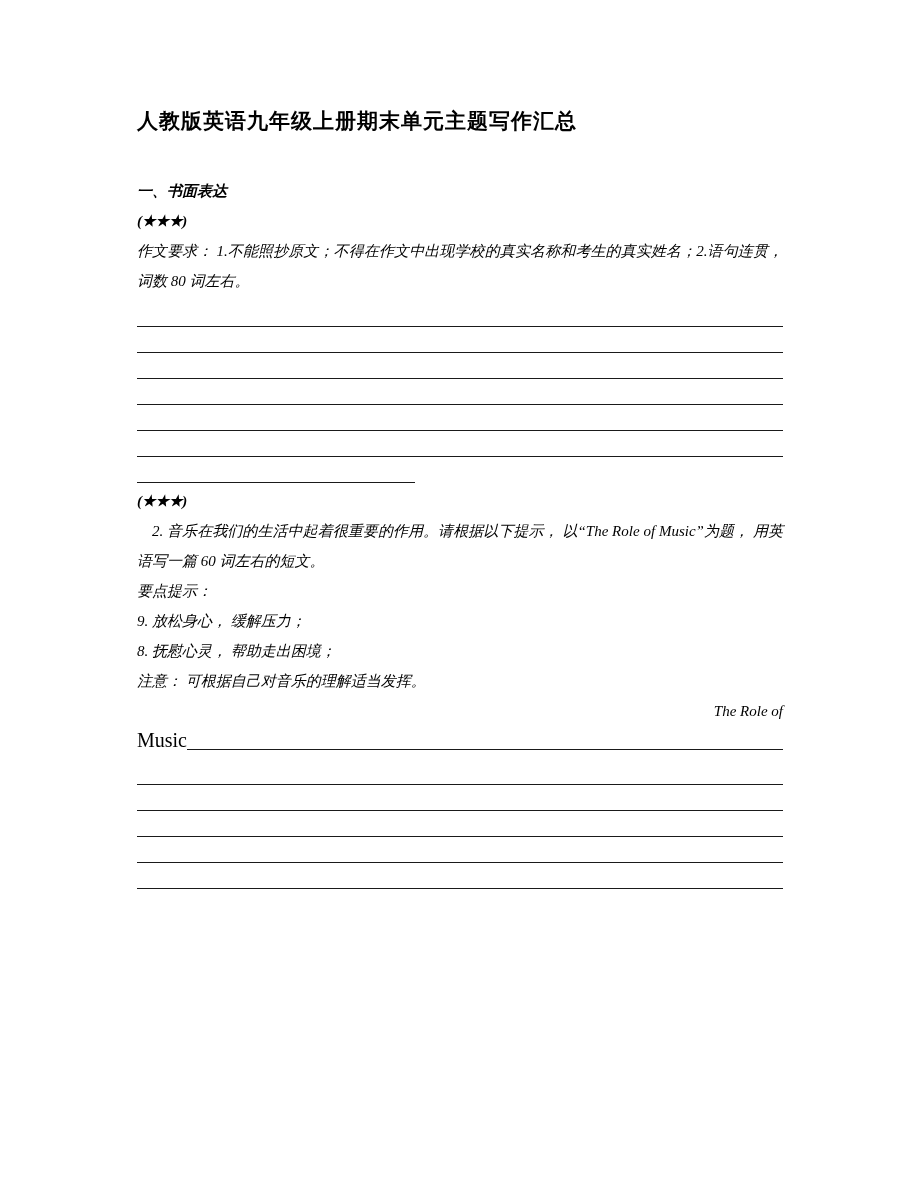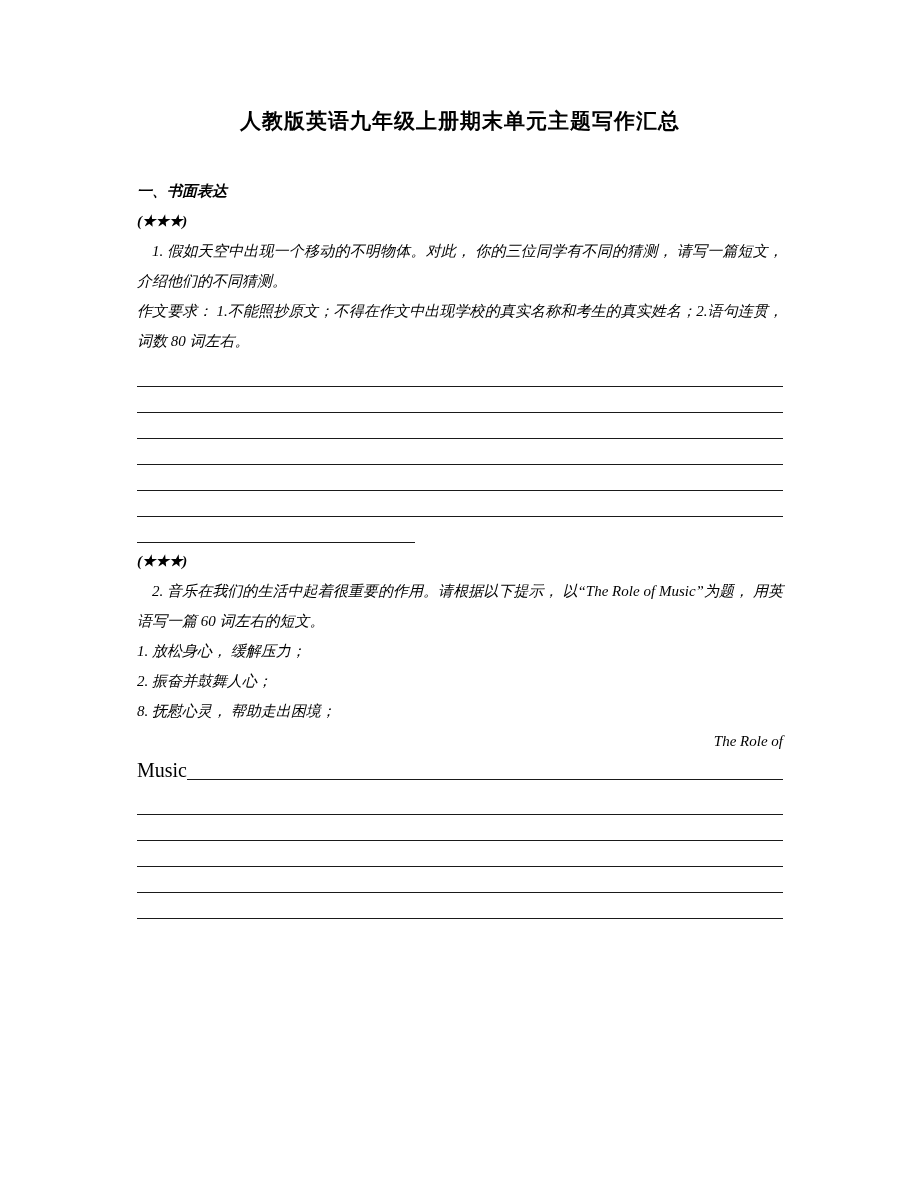--- a/index.html
+++ b/index.html
@@ -10,21 +10,20 @@
     overflow: hidden;
     font-family: "Liberation Serif", "DejaVu Serif", serif;
     color: #000000;
   }
   .page {
     width: 920px;
     height: 1191px;
     padding: 106px 137px 0 137px;
   }
   .doc-title {
-    text-align: center;
     font-size: 21px;
     font-weight: bold;
     line-height: 30px;
     margin-bottom: 40px;
     letter-spacing: 1px;
   }
   .para {
     font-size: 15px;
     line-height: 30px;
     text-align: justify;
@@ -54,38 +53,38 @@
 </style>
 </head>
 <body>
 
 <div class="page">
 
   <h1 class="doc-title">人教版英语九年级上册期末单元主题写作汇总</h1>
 
   <p class="para bold">一、书面表达</p>
   <p class="para bold">(★★★)</p>
-  <p class="para indent">1. 假如天空中出现一个移动的不明物体。对此， 你的三位同学有不同的猜测， 请写一篇短文，介绍他们的不同猜测。</p>
   <p class="para">作文要求： 1.不能照抄原文；不得在作文中出现学校的真实名称和考生的真实姓名；2.语句连贯，词数 80 词左右。</p>
 
   <div class="answer-lines" id="ex1-lines">
       <div class="answer-line"></div>
       <div class="answer-line"></div>
       <div class="answer-line"></div>
       <div class="answer-line"></div>
       <div class="answer-line"></div>
       <div class="answer-line"></div>
       <div class="answer-line short"></div>
     </div>
 
   <p class="para bold">(★★★)</p>
   <p class="para indent">2. 音乐在我们的生活中起着很重要的作用。请根据以下提示， 以“The Role of Music”为题， 用英语写一篇 60 词左右的短文。</p>
-  <p class="para">1. 放松身心， 缓解压力；</p>
-  <p class="para">2. 振奋并鼓舞人心；</p>
+  <p class="para">要点提示：</p>
+  <p class="para">9. 放松身心， 缓解压力；</p>
   <p class="para">8. 抚慰心灵， 帮助走出困境；</p>
+  <p class="para">注意： 可根据自己对音乐的理解适当发挥。</p>
 
   <p class="para centered">The Role of</p>
 
   <div class="music-line">
     <span>Music</span>
     <span class="fill"></span>
   </div>
 
   <div class="answer-lines" id="ex2-lines">
       <div class="answer-line"></div>

